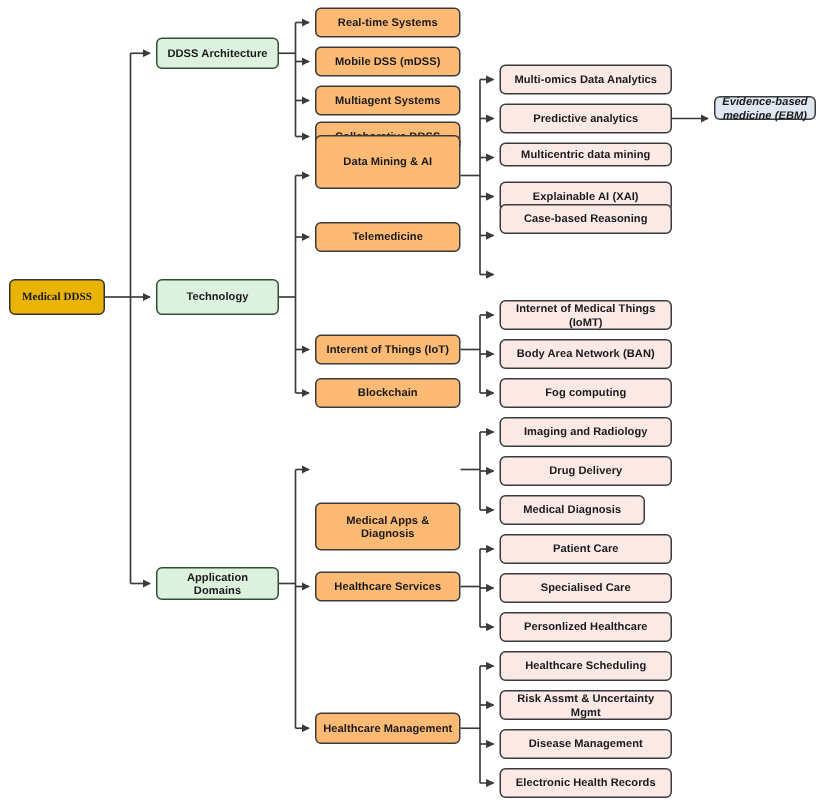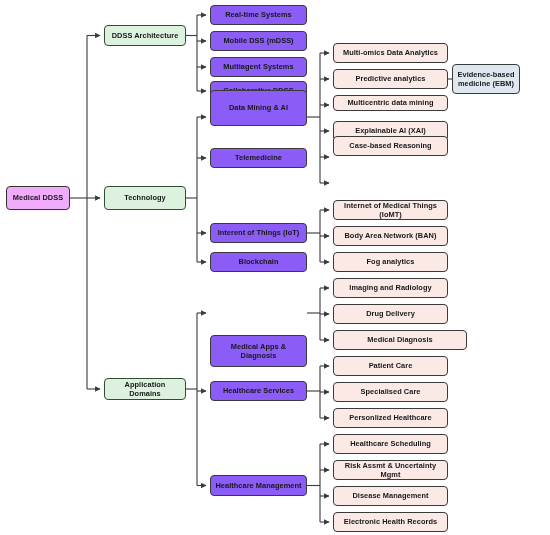--- a/index.html
+++ b/index.html
@@ -36,30 +36,31 @@
     border-radius: 4px;
     font-size: 7.4px;
     font-weight: bold;
     line-height: 1.22;
     color: #17181a;
     letter-spacing: 0.05px;
     padding: 1px 3px;
     background: #ffffff;
   }
   .node.root {
-    background: #f0abfc;
+    background: #eab308;
     border-color: #35352a;
     border-width: 1.8px;
+    font-family: Liberation Serif, serif;
   }
   .node.cat {
     background: #ddf2de;
     border-color: #2f4f32;
   }
   .node.sub {
-    background: #8b5cf6;
+    background: #fdba74;
     border-color: #3a3a3a;
   }
   .node.leaf {
     background: #fbe9e6;
     border-color: #3a3a3a;
   }
   .node.ebm {
     background: #dfe8f0;
     border-color: #3a3a3a;
     font-size: 7.4px;
@@ -161,27 +162,27 @@
   <div class="node sub" style="left: 210px; top: 381px; width: 97px; height: 20px;">Healthcare Services</div>
   <div class="node sub" style="left: 210px; top: 475px; width: 97px; height: 21px;">Healthcare Management</div>
 
   <div class="node leaf" style="left: 333px; top: 43px; width: 115px; height: 20px;">Multi-omics Data Analytics</div>
   <div class="node leaf" style="left: 333px; top: 69px; width: 115px; height: 20px;">Predictive analytics</div>
   <div class="node leaf" style="left: 333px; top: 95px; width: 115px; height: 16px;">Multicentric data mining</div>
   <div class="node leaf" style="left: 333px; top: 121px; width: 115px; height: 20px;">Explainable AI (XAI)</div>
   <div class="node leaf" style="left: 333px; top: 136px; width: 115px; height: 20px;">Case-based Reasoning</div>
   <div class="node leaf" style="left: 333px; top: 200px; width: 115px; height: 20px;">Internet of Medical Things (IoMT)</div>
   <div class="node leaf" style="left: 333px; top: 226px; width: 115px; height: 20px;">Body Area Network (BAN)</div>
-  <div class="node leaf" style="left: 333px; top: 252px; width: 115px; height: 20px;">Fog analytics</div>
+  <div class="node leaf" style="left: 333px; top: 252px; width: 115px; height: 20px;">Fog computing</div>
   <div class="node leaf" style="left: 333px; top: 278px; width: 115px; height: 20px;">Imaging and Radiology</div>
   <div class="node leaf" style="left: 333px; top: 304px; width: 115px; height: 20px;">Drug Delivery</div>
-  <div class="node leaf" style="left: 333px; top: 330px; width: 134px; height: 20px;">Medical Diagnosis</div>
+  <div class="node leaf" style="left: 333px; top: 330px; width: 97px; height: 20px;">Medical Diagnosis</div>
   <div class="node leaf" style="left: 333px; top: 356px; width: 115px; height: 20px;">Patient Care</div>
   <div class="node leaf" style="left: 333px; top: 382px; width: 115px; height: 20px;">Specialised Care</div>
   <div class="node leaf" style="left: 333px; top: 408px; width: 115px; height: 20px;">Personlized Healthcare</div>
   <div class="node leaf" style="left: 333px; top: 460px; width: 115px; height: 20px;">Risk Assmt &amp; Uncertainty Mgmt</div>
   <div class="node leaf" style="left: 333px; top: 434px; width: 115px; height: 20px;">Healthcare Scheduling</div>
   <div class="node leaf" style="left: 333px; top: 486px; width: 115px; height: 20px;">Disease Management</div>
   <div class="node leaf" style="left: 333px; top: 512px; width: 115px; height: 20px;">Electronic Health Records</div>
 
-  <div class="node ebm" style="left: 452px; top: 64px; width: 68px; height: 30px;">Evidence-based medicine (EBM)</div>
+  <div class="node ebm" style="left: 476px; top: 64px; width: 68px; height: 16px; font-style: italic;">Evidence-based medicine (EBM)</div>
 
 </div>
 
 </body></html>

